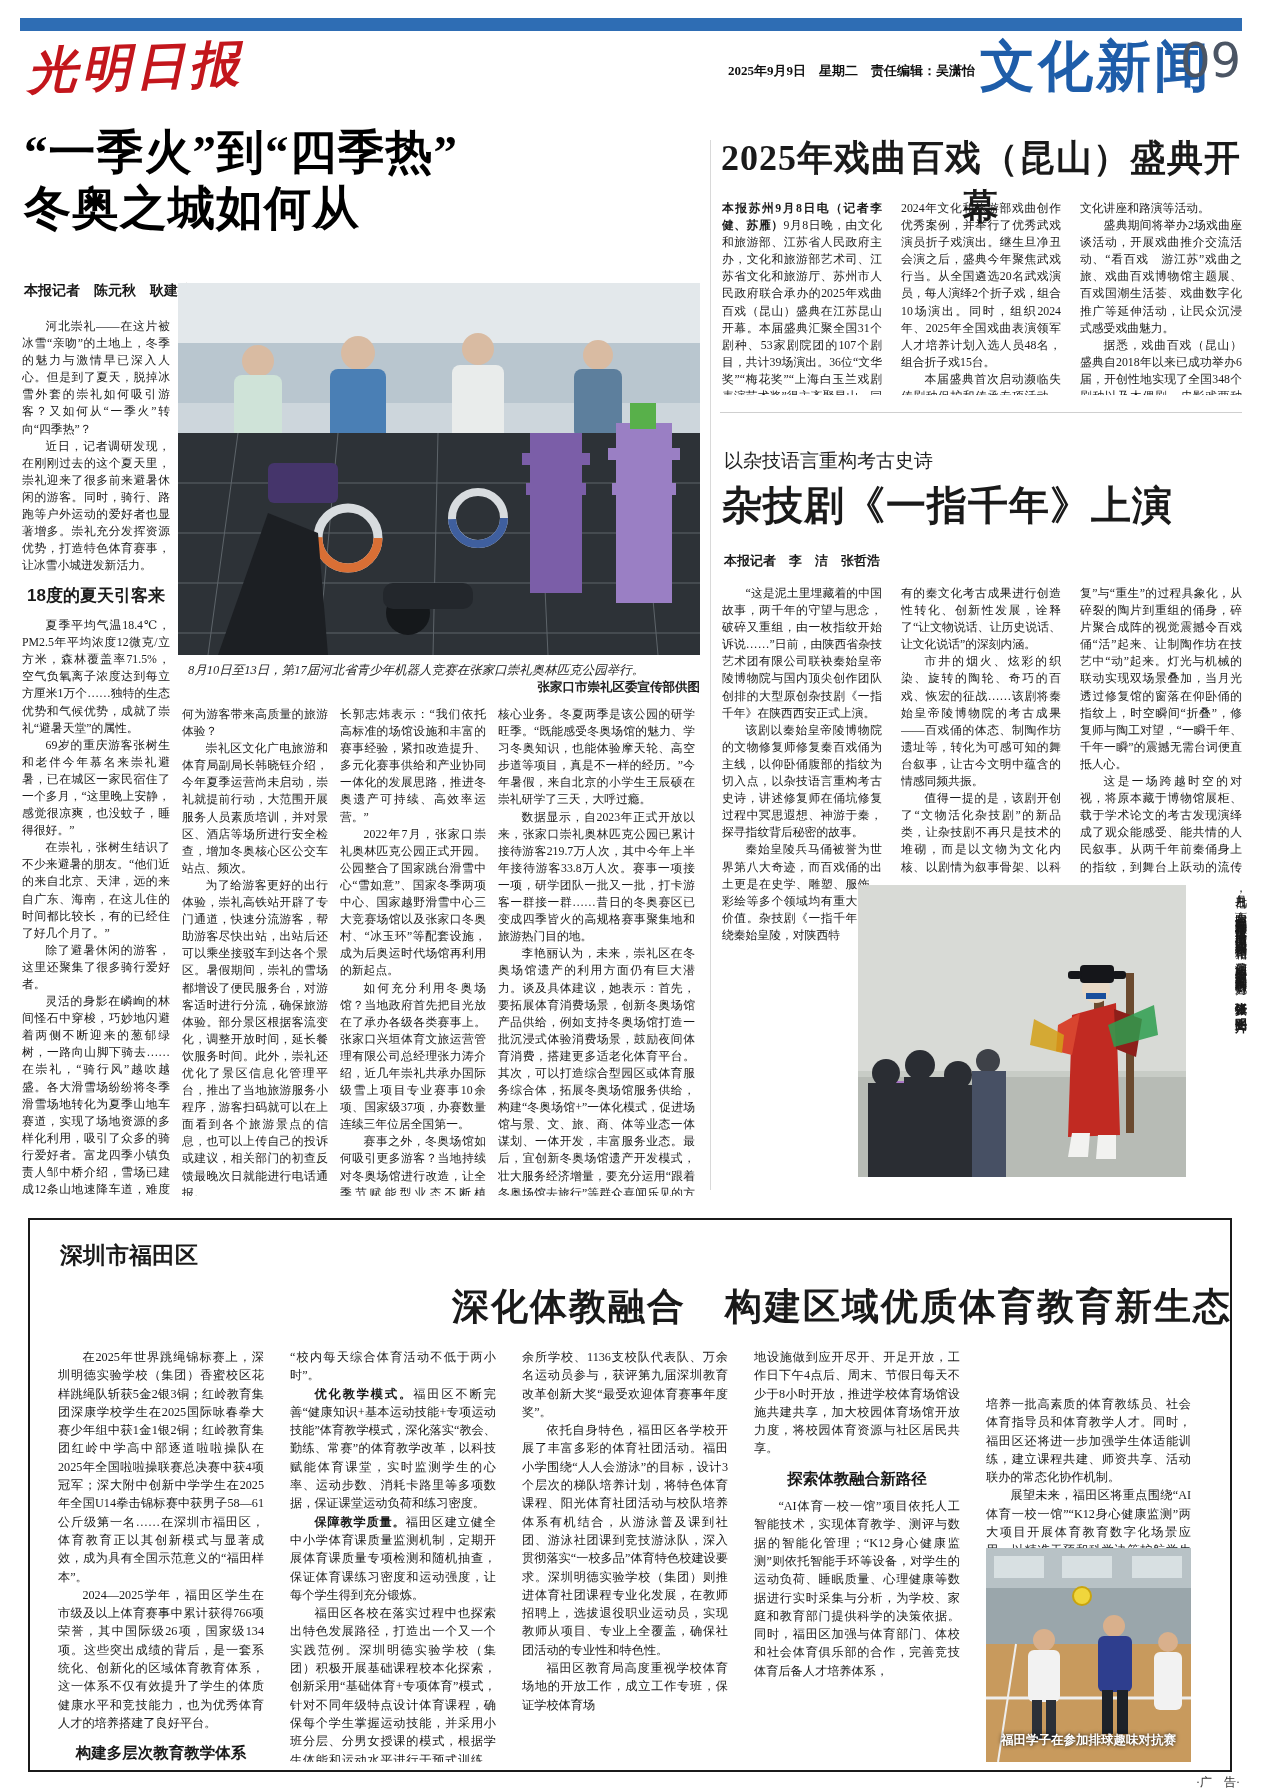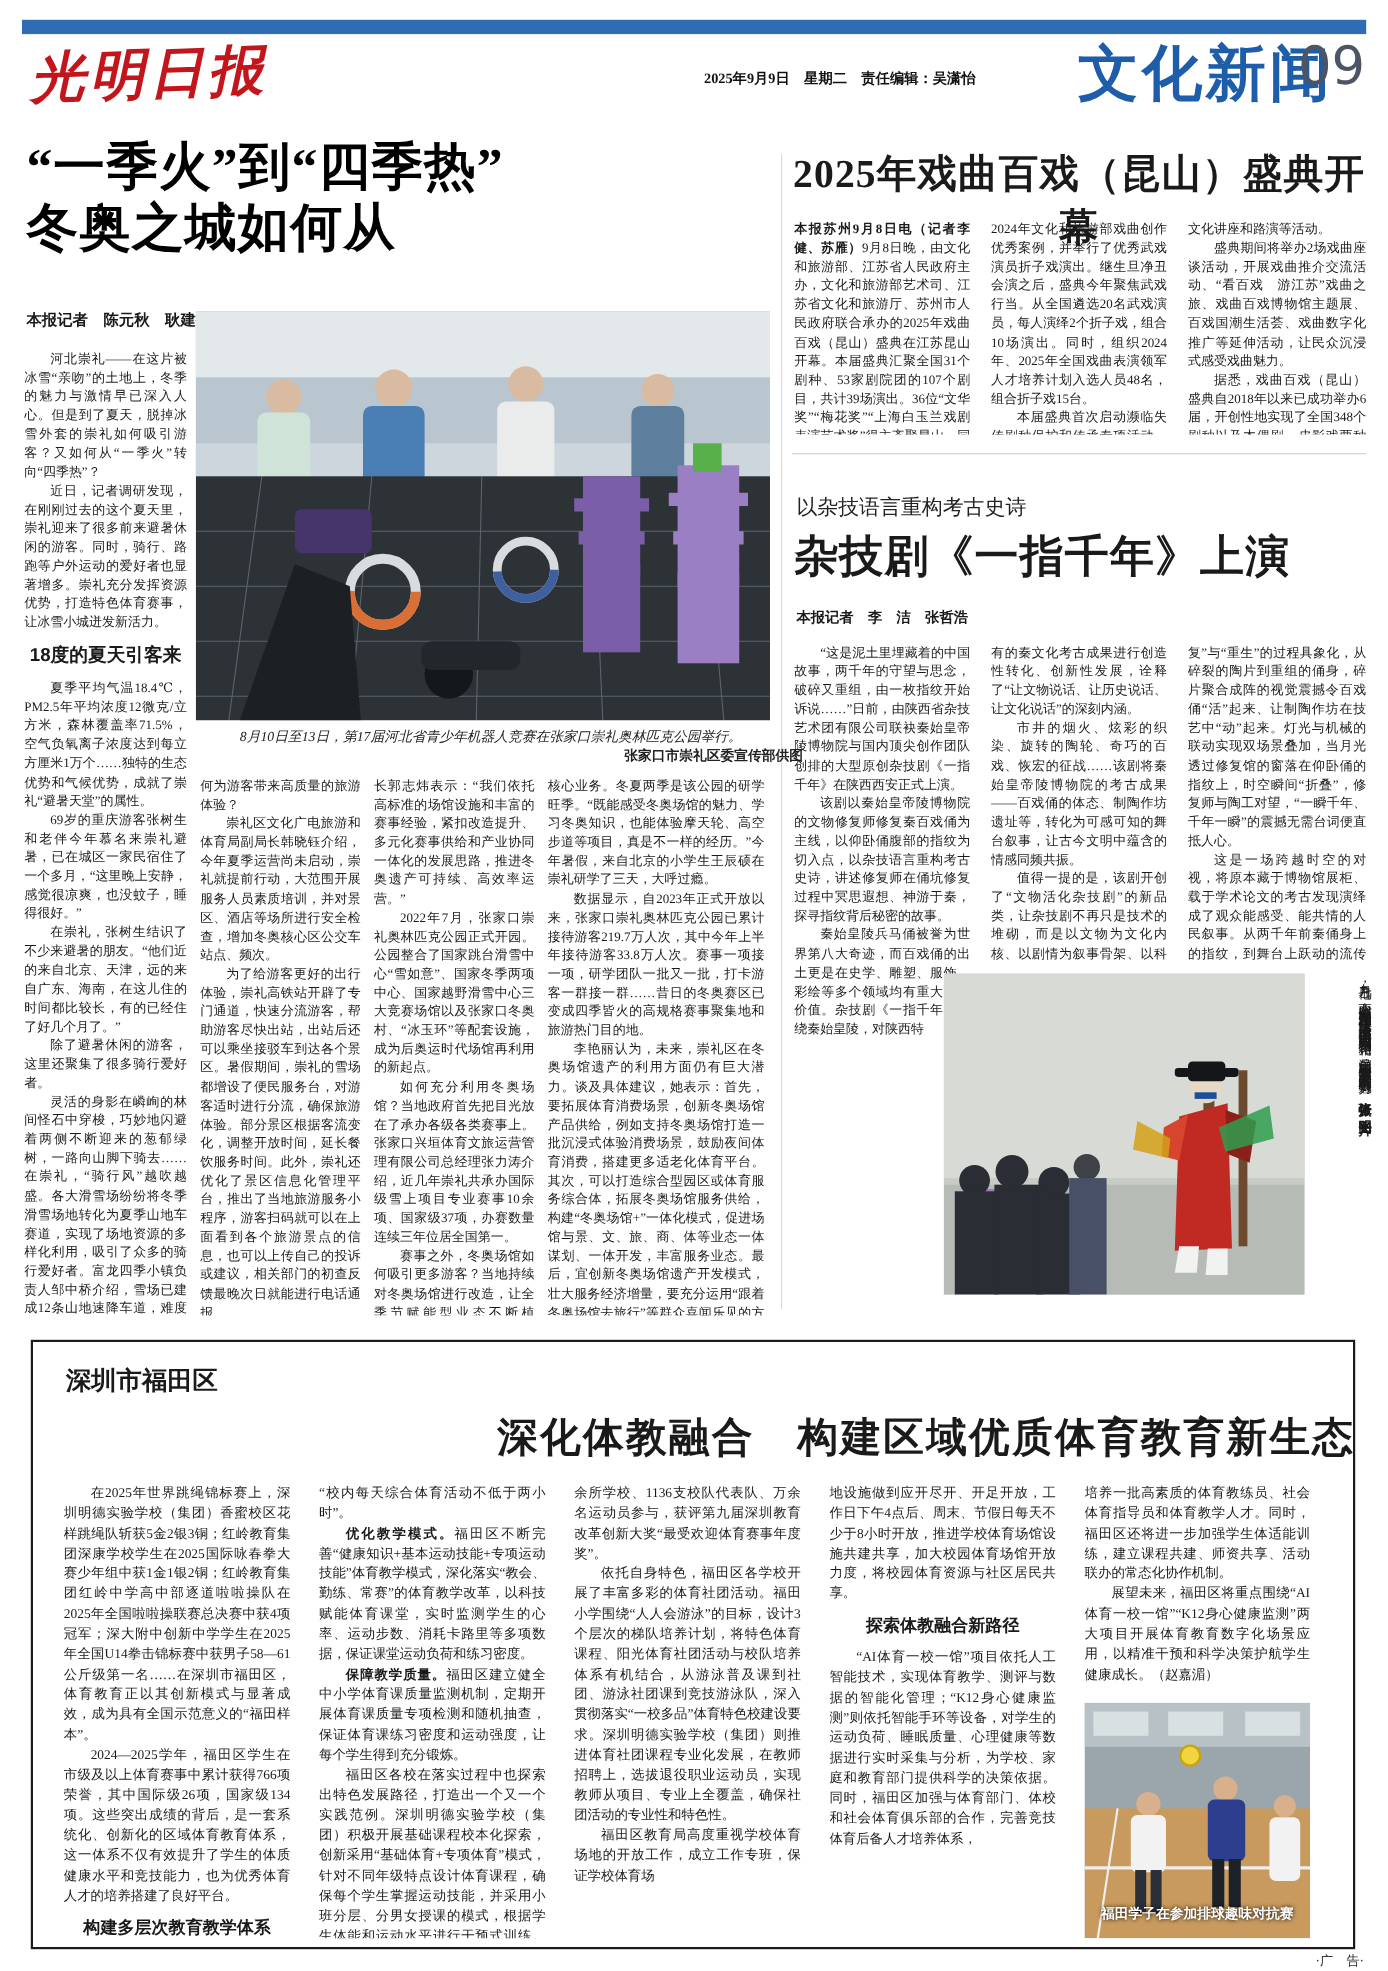--- a/index.html
+++ b/index.html
@@ -3,21 +3,21 @@
 <meta charset="utf-8">
 <style>
   html,body{margin:0;padding:0;background:#e9e9e9;}
   #page{position:relative;width:1262px;height:1792px;background:#ffffff;margin:0 auto;
         font-family:"Liberation Serif","DejaVu Serif",serif;color:#1a1a1a;overflow:hidden;}
   .abs{position:absolute;}
   
   .topbar{left:20px;top:18px;width:1222px;height:13px;background:#2e6db4;}
   .logo{left:26px;top:38px;font-size:50px;font-weight:bold;font-style:italic;color:#c3161c;
         letter-spacing:4px;transform:rotate(-2deg);transform-origin:left top;}
-  .dateline{left:640px;top:62px;width:335px;text-align:left;font-size:13px;font-weight:bold;color:#111;}
+  .dateline{left:640px;top:62px;width:335px;text-align:right;font-size:13px;font-weight:bold;color:#111;}
   .section-title{left:980px;top:30px;font-size:55px;font-weight:900;color:#1e5da9;letter-spacing:3px;
         font-family:Liberation Sans, sans-serif;}
   .page-num{left:1180px;top:32px;font-size:48px;color:#4b5564;font-family:"DejaVu Sans",sans-serif;}
   
   .col{overflow:hidden;text-align:justify;font-size:11.8px;line-height:1.45;}
   .col p{margin:0;text-indent:2em;}
   .col p.cont{text-indent:0;}
   .col p b{font-weight:bold;}
   .col h4{text-align:center;font-weight:900;font-size:17px;margin:10px 0 8px;
           font-family:"Liberation Sans","DejaVu Sans",sans-serif;}
@@ -112,21 +112,21 @@
           <rect x="434" y="200" width="64" height="12"></rect>
           <rect x="438" y="238" width="56" height="12"></rect>
         </g>
       <rect x="452" y="120" width="26" height="26" fill="#58b04a"></rect>
       <path d="M40 372 L90 230 L140 250 L150 372 Z" fill="#1c1f23"></path>
       <rect x="90" y="180" width="70" height="40" rx="6" fill="#45356b"></rect>
       <circle cx="230" cy="330" r="22" fill="#15181b"></circle>
         <rect x="205" y="300" width="90" height="26" rx="10" fill="#23272c"></rect>
     </svg>
   </div>
-  <div class="abs caption" style="left:188px;top:662px;width:512px;margin-left:30px;">
+  <div class="abs caption" style="left:188px;top:662px;width:512px;">
     <span>8月10日至13日，第17届河北省青少年机器人竞赛在张家口崇礼奥林匹克公园举行。</span>
     <span class="credit">张家口市崇礼区委宣传部供图</span>
   </div>
 
   <div class="abs col" style="left:22px;top:318px;width:148px;height:878px;">
       <p>河北崇礼——在这片被冰雪“亲吻”的土地上，冬季的魅力与激情早已深入人心。但是到了夏天，脱掉冰雪外套的崇礼如何吸引游客？又如何从“一季火”转向“四季热”？</p>
       <p>近日，记者调研发现，在刚刚过去的这个夏天里，崇礼迎来了很多前来避暑休闲的游客。同时，骑行、路跑等户外运动的爱好者也显著增多。崇礼充分发挥资源优势，打造特色体育赛事，让冰雪小城迸发新活力。</p>
       <h4>18度的夏天引客来</h4>
       <p>夏季平均气温18.4℃，PM2.5年平均浓度12微克/立方米，森林覆盖率71.5%，空气负氧离子浓度达到每立方厘米1万个……独特的生态优势和气候优势，成就了崇礼“避暑天堂”的属性。</p>
       <p>69岁的重庆游客张树生和老伴今年慕名来崇礼避暑，已在城区一家民宿住了一个多月，“这里晚上安静，感觉很凉爽，也没蚊子，睡得很好。”</p>
@@ -244,21 +244,21 @@
   <div class="abs fcol" style="left:522px;top:1348px;width:206px;height:414px;">
       <p class="cont">余所学校、1136支校队代表队、万余名运动员参与，获评第九届深圳教育改革创新大奖“最受欢迎体育赛事年度奖”。</p>
       <p>依托自身特色，福田区各学校开展了丰富多彩的体育社团活动。福田小学围绕“人人会游泳”的目标，设计3个层次的梯队培养计划，将特色体育课程、阳光体育社团活动与校队培养体系有机结合，从游泳普及课到社团、游泳社团课到竞技游泳队，深入贯彻落实“一校多品”体育特色校建设要求。深圳明德实验学校（集团）则推进体育社团课程专业化发展，在教师招聘上，选拔退役职业运动员，实现教师从项目、专业上全覆盖，确保社团活动的专业性和特色性。</p>
       <p>福田区教育局高度重视学校体育场地的开放工作，成立工作专班，保证学校体育场</p>
     </div>
   <div class="abs fcol" style="left:754px;top:1348px;width:206px;height:414px;">
       <p class="cont">地设施做到应开尽开、开足开放，工作日下午4点后、周末、节假日每天不少于8小时开放，推进学校体育场馆设施共建共享，加大校园体育场馆开放力度，将校园体育资源与社区居民共享。</p>
       <h4>探索体教融合新路径</h4>
       <p>“AI体育一校一馆”项目依托人工智能技术，实现体育教学、测评与数据的智能化管理；“K12身心健康监测”则依托智能手环等设备，对学生的运动负荷、睡眠质量、心理健康等数据进行实时采集与分析，为学校、家庭和教育部门提供科学的决策依据。同时，福田区加强与体育部门、体校和社会体育俱乐部的合作，完善竞技体育后备人才培养体系，</p>
     </div>
-  <div class="abs fcol" style="left:986px;top:1348px;width:205px;height:192px;">
+  <div class="abs fcol" style="left:986px;top:1395px;width:205px;height:192px;">
       <p class="cont">培养一批高素质的体育教练员、社会体育指导员和体育教学人才。同时，福田区还将进一步加强学生体适能训练，建立课程共建、师资共享、活动联办的常态化协作机制。</p>
       <p>展望未来，福田区将重点围绕“AI体育一校一馆”“K12身心健康监测”两大项目开展体育教育数字化场景应用，以精准干预和科学决策护航学生健康成长。（赵嘉湄）</p>
     </div>
 
   <div class="abs photo-frame" style="left:986px;top:1548px;width:205px;height:214px;">
     <svg width="205" height="214" viewBox="0 0 205 214">
       <rect width="205" height="214" fill="#9aa6ab"></rect>
       <rect width="205" height="40" fill="#b8c2c6"></rect>
       <rect x="8" y="8" width="50" height="22" fill="#d8e0e2"></rect>
         <rect x="76" y="8" width="50" height="22" fill="#d8e0e2"></rect>

